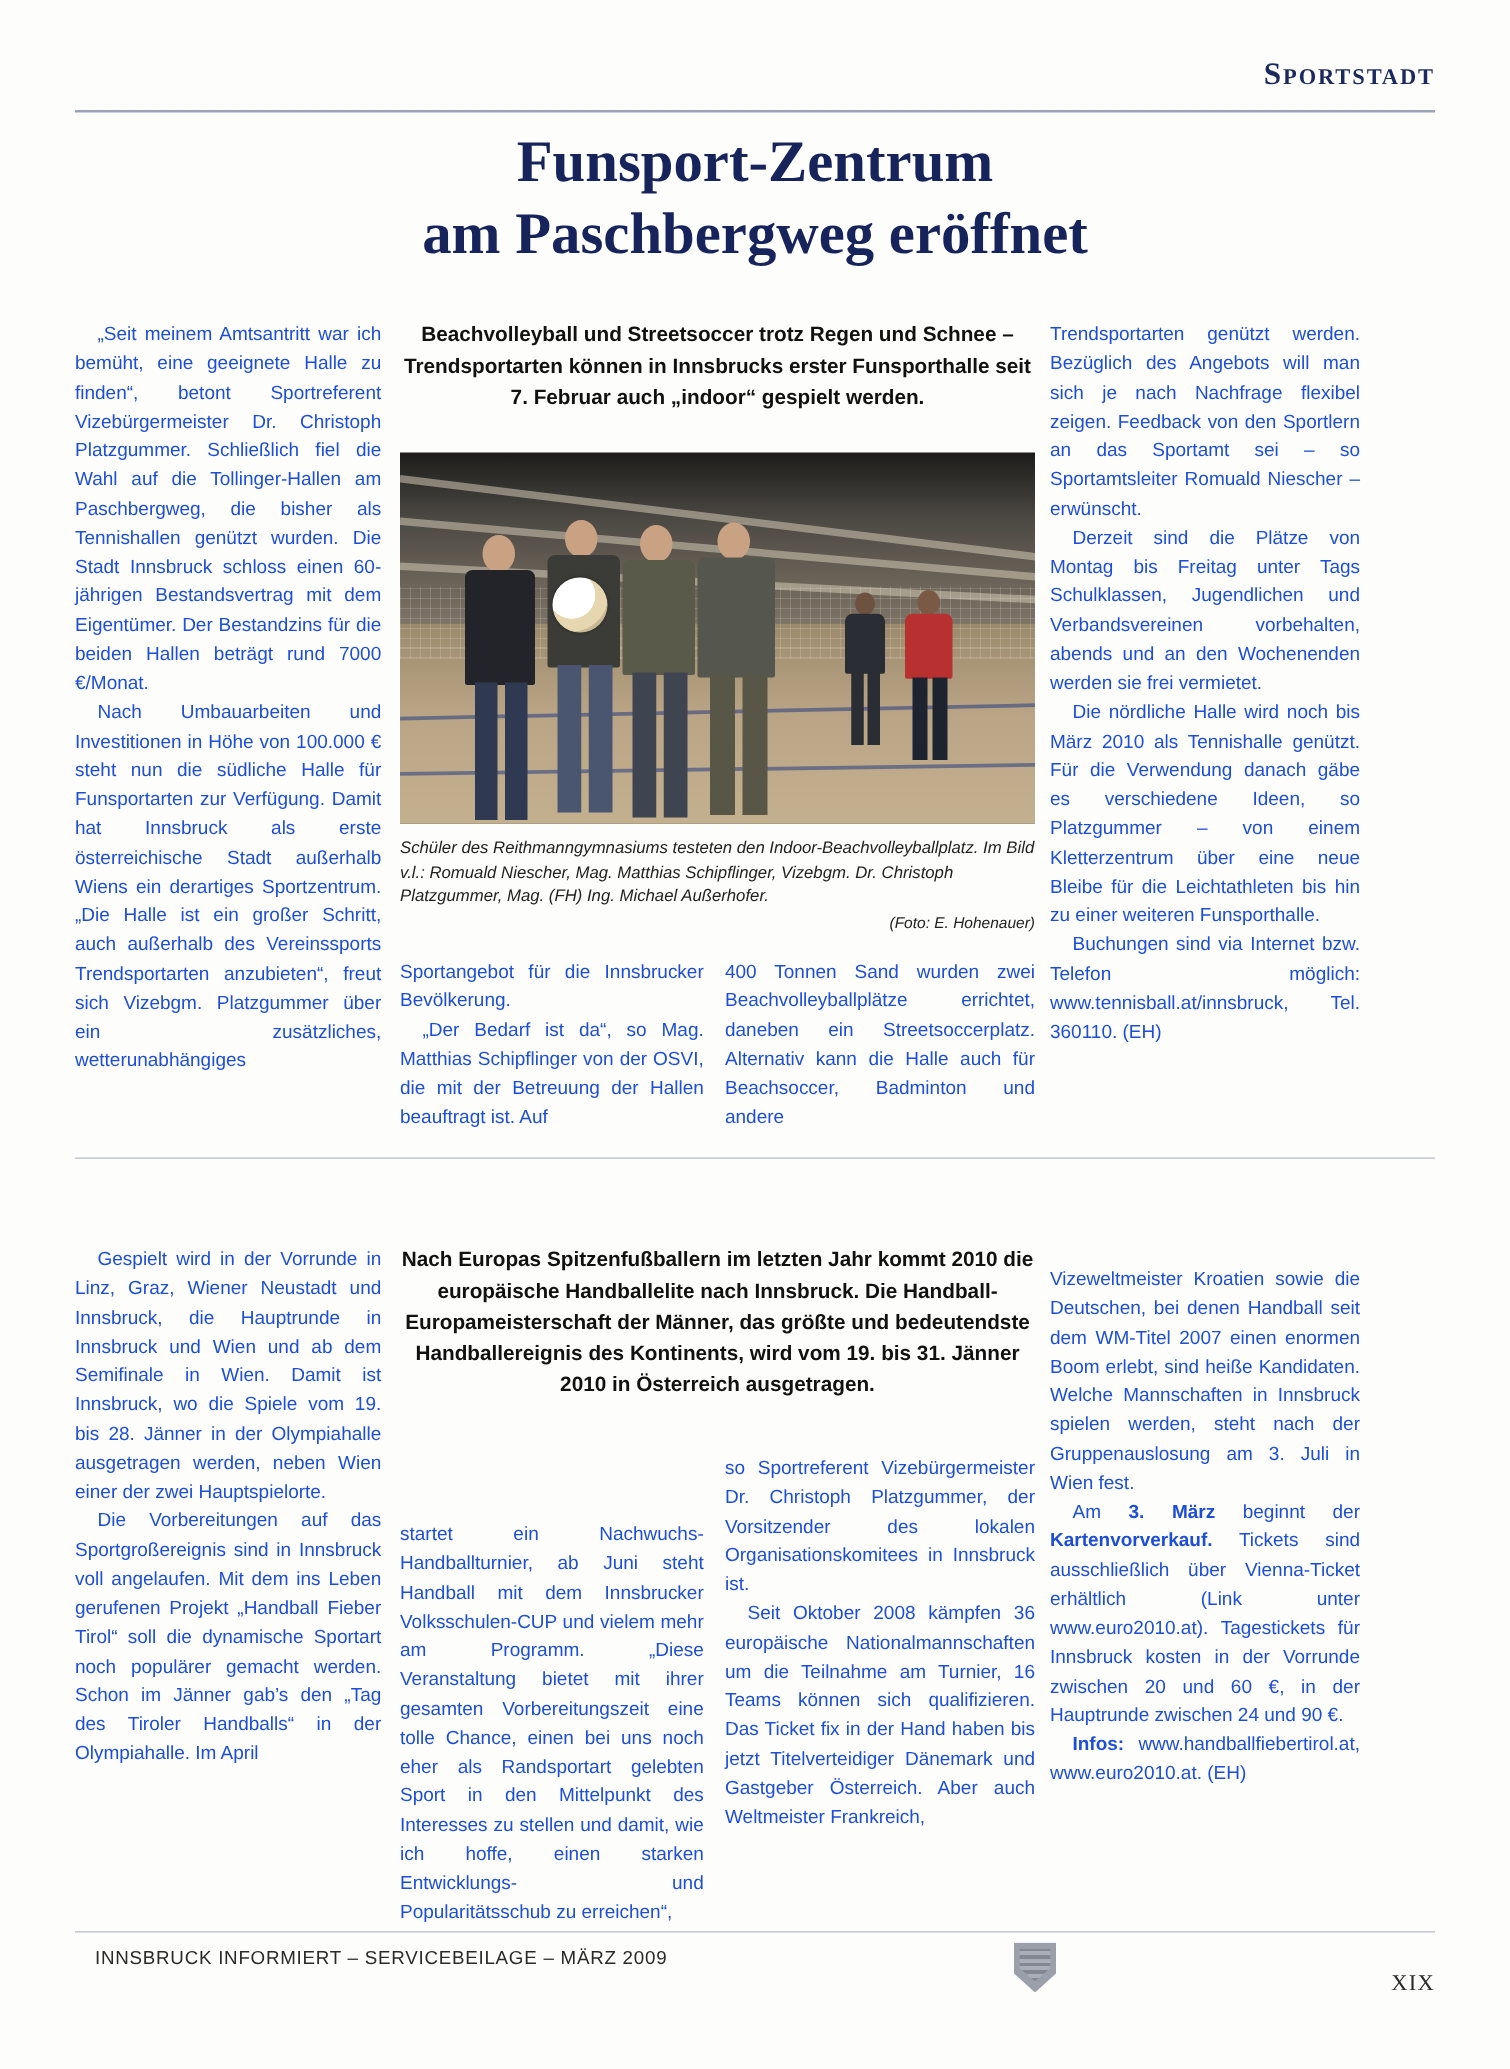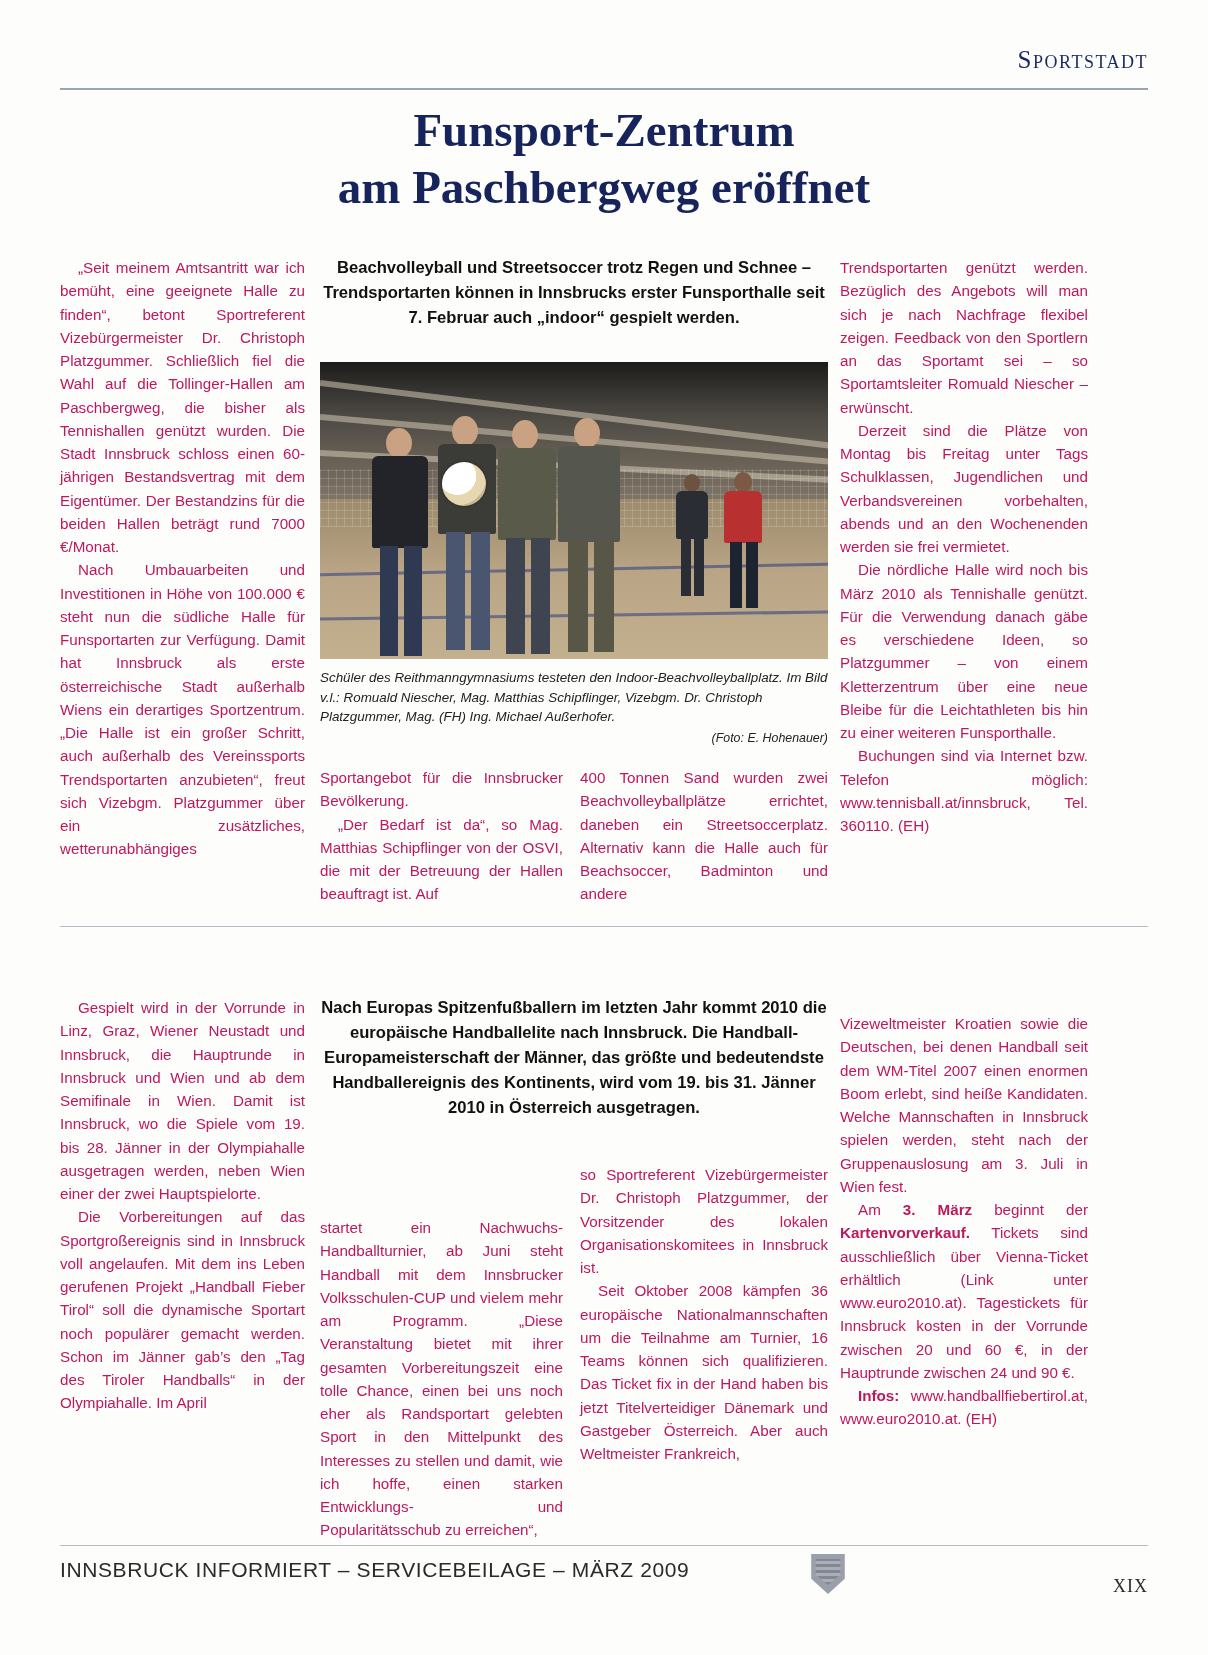--- a/index.html
+++ b/index.html
@@ -30,20 +30,21 @@
     width: 1088px;
     text-align: right;
   }
   .header-title {
     font-family: "Liberation Serif", serif;
     font-size: 25px;
     letter-spacing: 1.5px;
     color: #1b2a5e;
     font-variant: small-caps;
     text-transform: none;
+    font-weight: bold;
   }
   .header-rule {
     position: absolute;
     left: 60px;
     top: 88px;
     width: 1088px;
     height: 2px;
     background: #9aa3b8;
   }
   
@@ -58,21 +59,21 @@
     color: #17245c;
     font-size: 47px;
     line-height: 1.22;
   }
   
   .col {
     position: absolute;
     font-size: 15.2px;
     line-height: 1.53;
     text-align: justify;
-    color: #be185d;
+    color: #1d4ed8;
     font-family: "Liberation Sans", sans-serif;
   }
   .col p {
     margin: 0 0 0 0;
     text-indent: 18px;
   }
   .col p.noindent { text-indent: 0; }
 
   #a1-col1 { left: 60px;  top: 256px; width: 245px; }
   #a1-col2-lead { left: 320px; top: 256px; width: 508px; }
@@ -185,22 +186,22 @@
     background: #b9bcc6;
   }
   .footer {
     position: absolute;
     left: 60px;
     top: 1558px;
     width: 1088px;
     height: 34px;
   }
   .footer-left {
-    position: absolute; left: 0; top: 0;
-    font-size: 21px; letter-spacing: .6px; color: #2a2a2a;
+    position: absolute; left: 16px; top: 0;
+    font-size: 15px; letter-spacing: .6px; color: #2a2a2a;
     font-family: "Liberation Sans", sans-serif;
   }
   .footer-right {
     position: absolute; right: 0; top: 2px;
     font-size: 18px; letter-spacing: 1px; color: #2a2a2a;
     font-family: "Liberation Serif", serif;
     margin-top: 16px;
   }
   .crest {
     position: absolute; left: 748px; top: -4px;

